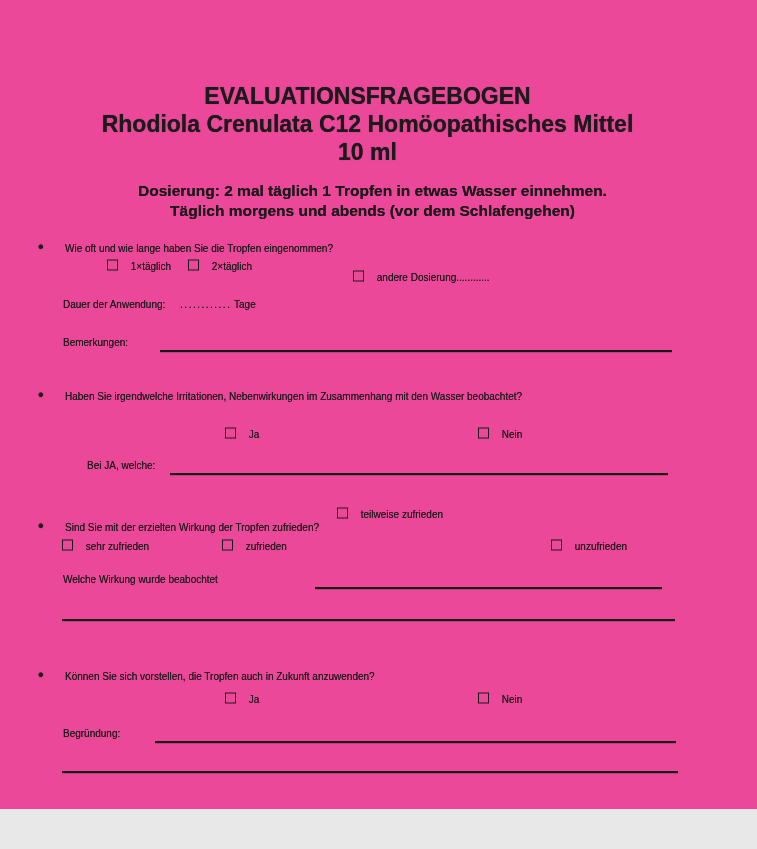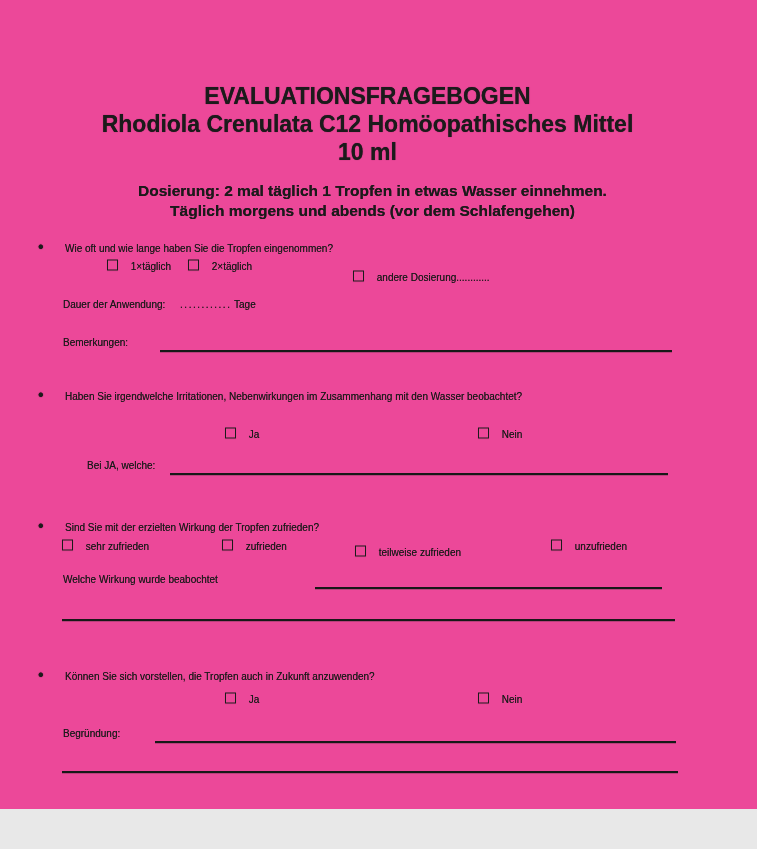--- a/index.html
+++ b/index.html
@@ -94,21 +94,21 @@
   <div class="abs t nowrap" style="left:65px; top:518px;">Sind Sie mit der erzielten Wirkung der Tropfen zufrieden?</div>
 
   <span class="abs t opt" style="left:62px; top:537px;">
     <span class="cb"></span>
     <span>sehr zufrieden</span>
   </span>
   <span class="abs t opt" style="left:222px; top:537px;">
     <span class="cb"></span>
     <span>zufrieden</span>
   </span>
-  <span class="abs t opt" style="left:337px; top:543px;margin-left:18px;">
+  <span class="abs t opt" style="left:337px; top:505px;">
     <span class="cb"></span>
     <span>teilweise zufrieden</span>
   </span>
   <span class="abs t opt" style="left:543px; top:537px;padding-left:8px;">
     <span class="cb"></span>
     <span>unzufrieden</span>
   </span>
 
   <div class="abs t nowrap" style="left:63px; top:570px;">Welche Wirkung wurde beabochtet</div>
   <div class="wline" style="left:315px; top:587px; width:347px;"></div>

